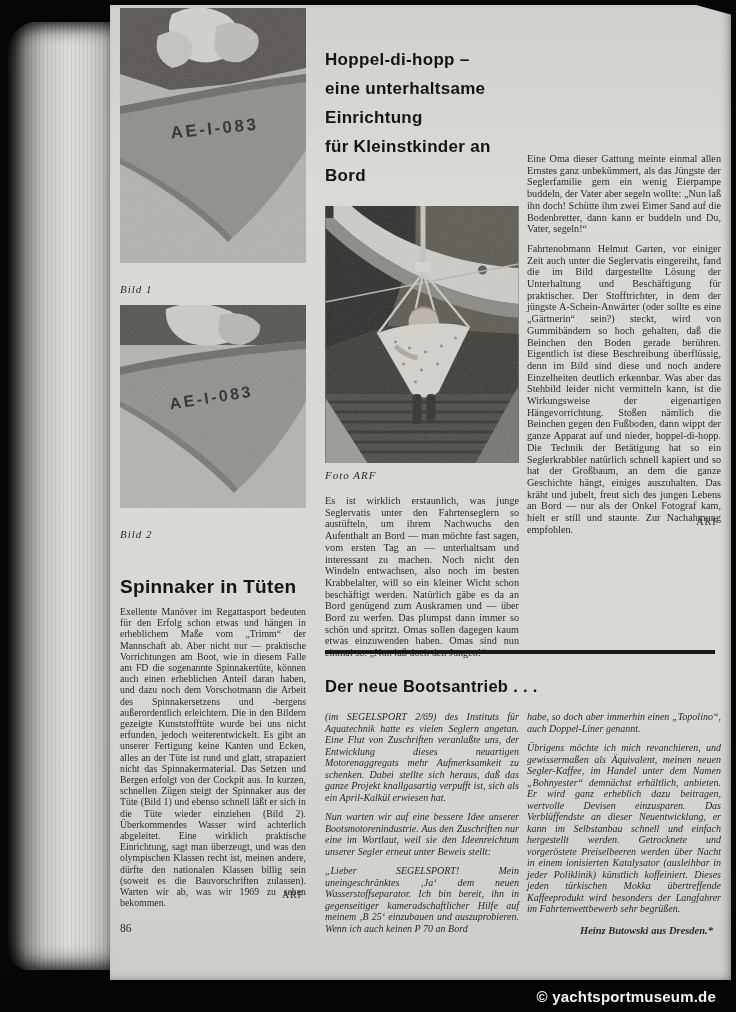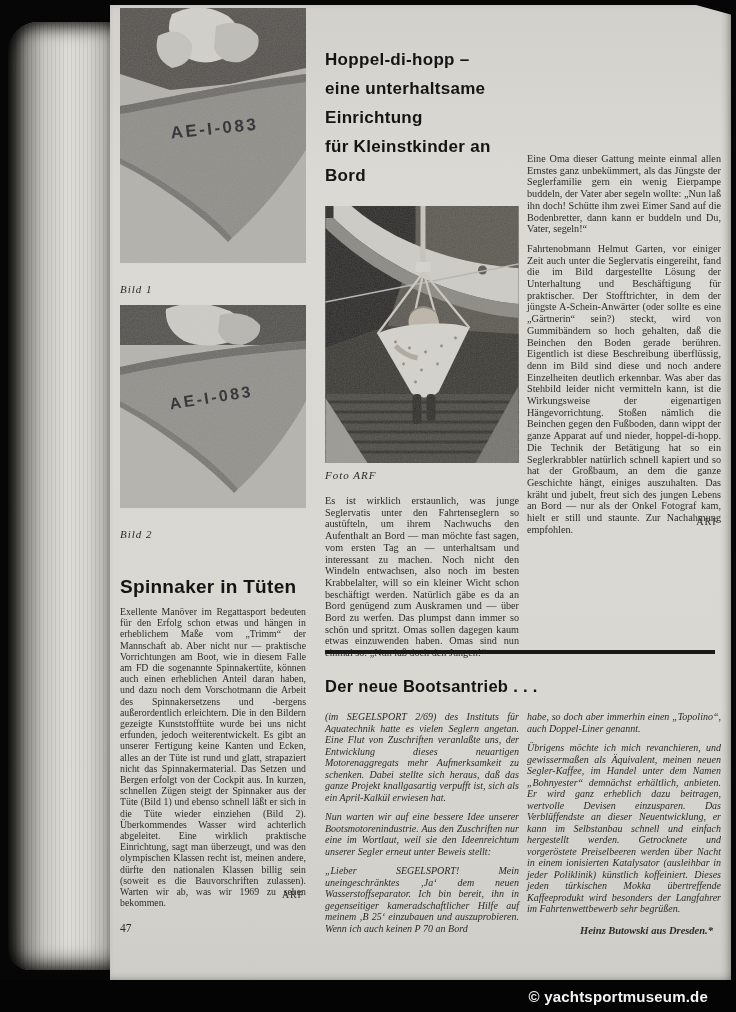--- a/index.html
+++ b/index.html
@@ -48,21 +48,21 @@
   .body p{margin:0 0 8px 0;}
   .relwrap{position:relative;}
   .byline{position:absolute;right:2px;bottom:8px;letter-spacing:1px;}
   .rule{height:4px;background:#191919;}
   #page-number{font-size:11.5px;color:#2b2b26;}
   .signature{font-weight:bold;font-style:italic;font-size:10.5px;text-align:right;
     padding-right:8px;margin-top:10px;}
 
   
   #wm-bar{left:0;bottom:0;width:736px;height:32px;background:#040404;display:flex;
-    align-items:center;justify-content:flex-end;padding-right:28px;box-sizing:border-box;}
+    align-items:center;justify-content:flex-end;padding-right:20px;box-sizing:border-box;}
   #wm-text{font-family:"Liberation Sans",sans-serif;font-weight:bold;font-size:15px;
     color:#f4f4f4;letter-spacing:.2px;}
 </style>
 </head>
 <body>
 
 <div id="screen">
 
   <div id="binding" class="abs"></div>
 
@@ -121,21 +121,21 @@
         <figcaption class="caption">Bild 2</figcaption>
       </figure>
 
       <div class="h-spin" style="margin-top:36px;">Spinnaker in Tüten</div>
 
       <div class="body t-sm relwrap" style="margin-top:8px;">
         <p>Exellente Manöver im Regattasport bedeuten für den Erfolg schon etwas und hängen in erheblichem Maße vom „Trimm“ der Mannschaft ab. Aber nicht nur — praktische Vorrichtungen am Boot, wie in diesem Falle am FD die sogenannte Spinnakertüte, können auch einen erheblichen Anteil daran haben, und dazu noch dem Vorschotmann die Arbeit des Spinnakersetzens und -bergens außerordentlich erleichtern. Die in den Bildern gezeigte Kunststofftüte wurde bei uns nicht erfunden, jedoch weiterentwickelt. Es gibt an unserer Fertigung keine Kanten und Ecken, alles an der Tüte ist rund und glatt, strapaziert nicht das Spinnakermaterial. Das Setzen und Bergen erfolgt von der Cockpit aus. In kurzen, schnellen Zügen steigt der Spinnaker aus der Tüte (Bild 1) und ebenso schnell läßt er sich in die Tüte wieder einziehen (Bild 2). Überkommendes Wasser wird achterlich abgeleitet. Eine wirklich praktische Einrichtung, sagt man überzeugt, und was den olympischen Klassen recht ist, meinen andere, dürfte den nationalen Klassen billig sein (soweit es die Bauvorschriften zulassen). Warten wir ab, was wir 1969 zu sehen bekommen.</p>
         <span class="byline">ARF</span>
       </div>
 
-      <div id="page-number" style="margin-top:14px;">47</div>
+      <div id="page-number" style="margin-top:14px;">86</div>
     </div>
 
     <div id="col2" class="col" style="top:40px;">
 
       <div class="headline">
         <div>Hoppel-di-hopp –</div>
         <div>eine unterhaltsame Einrichtung</div>
         <div>für Kleinstkinder an Bord</div>
       </div>
 

